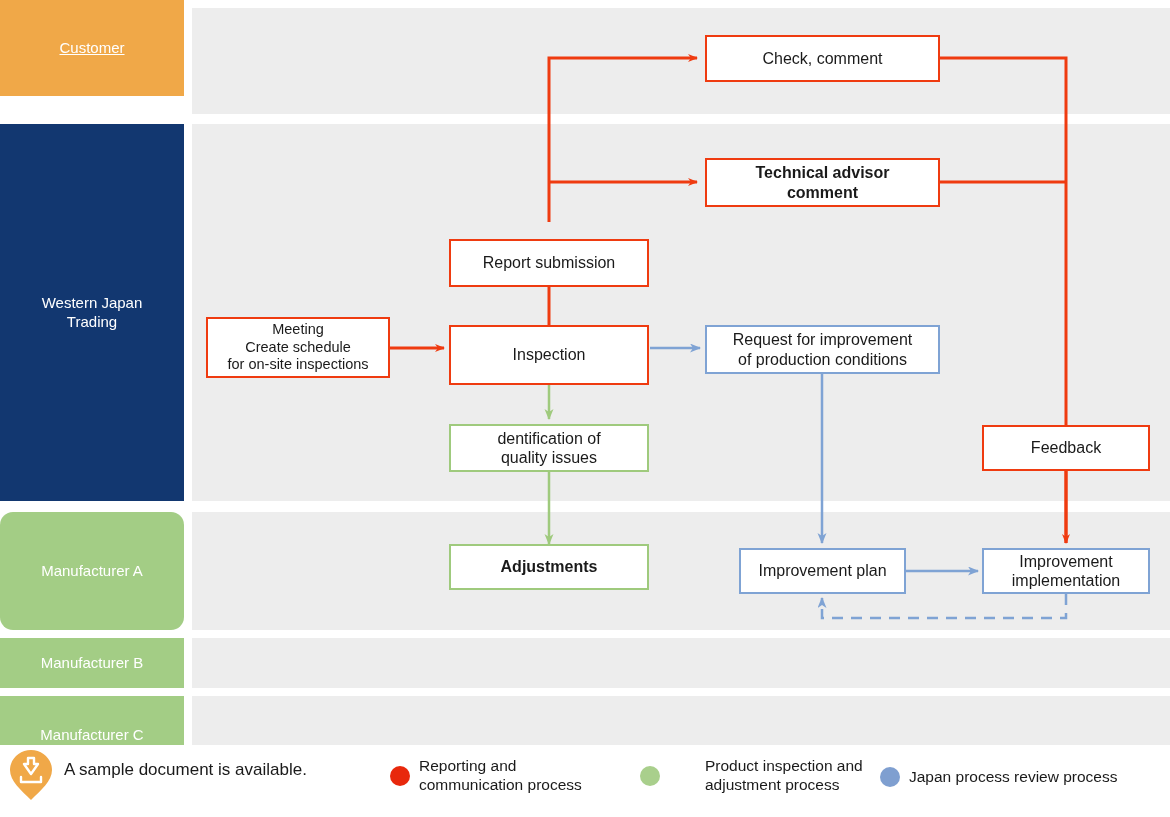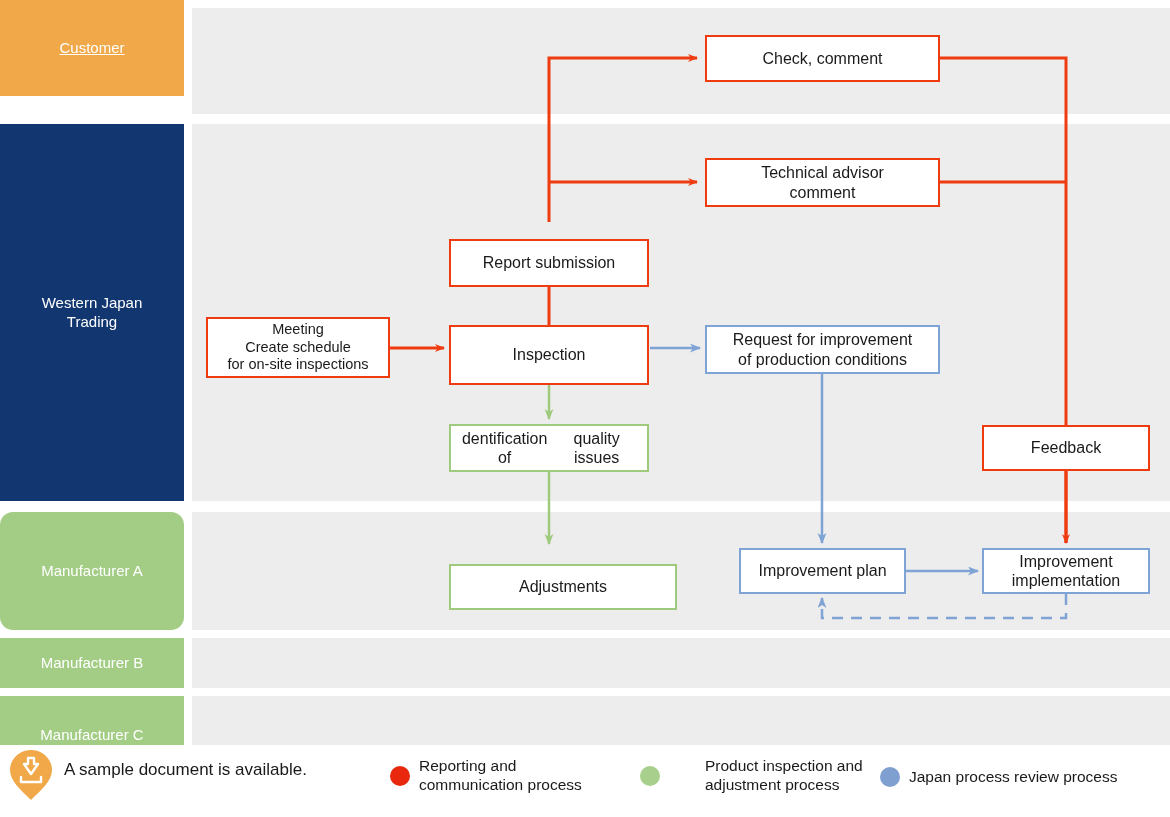--- a/index.html
+++ b/index.html
@@ -103,21 +103,21 @@
 
   <path d="M906,571 L978,571" fill="none" stroke="#7fa3d4" stroke-width="2.5" marker-end="url(#ar-blue)"></path>
 
   <path d="M1066,594 L1066,618 L822,618 L822,598" fill="none" stroke="#7fa3d4" stroke-width="2.5" stroke-dasharray="11,8" marker-end="url(#ar-blue)"></path>
 </svg>
 
 <div class="node red" style="left:705px;top:35px;width:235px;height:47px;">
   <span>Check, comment</span>
 </div>
 
-<div class="node red" style="left:705px;top:158px;width:235px;height:49px;flex-direction:column;">
+<div class="node red" style="left:705px;top:158px;width:235px;height:49px;flex-direction:column;font-weight:bold;">
   <span>Technical advisor</span>
   <span>comment</span>
 </div>
 
 <div class="node red" style="left:449px;top:239px;width:200px;height:48px;">
   <span>Report submission</span>
 </div>
 
 <div class="node red small" style="left:206px;top:317px;width:184px;height:61px;flex-direction:column;">
   <span>Meeting</span>
@@ -127,30 +127,30 @@
 
 <div class="node red" style="left:449px;top:325px;width:200px;height:60px;">
   <span>Inspection</span>
 </div>
 
 <div class="node blue" style="left:705px;top:325px;width:235px;height:49px;flex-direction:column;">
   <span>Request for improvement</span>
   <span>of production conditions</span>
 </div>
 
-<div class="node green" style="left:449px;top:424px;width:200px;height:48px;flex-direction:row;">
+<div class="node green" style="left:449px;top:424px;width:200px;height:48px;flex-direction:column;">
   <span>dentification of</span>
   <span>quality issues</span>
 </div>
 
 <div class="node red" style="left:982px;top:425px;width:168px;height:46px;">
   <span>Feedback</span>
 </div>
 
-<div class="node green" style="left:449px;top:564px;width:228px;height:46px;">
+<div class="node green" style="left:449px;top:544px;width:200px;height:46px;font-weight:bold;">
   <span>Adjustments</span>
 </div>
 
 <div class="node blue" style="left:739px;top:548px;width:167px;height:46px;">
   <span>Improvement plan</span>
 </div>
 
 <div class="node blue" style="left:982px;top:548px;width:168px;height:46px;flex-direction:column;">
   <span>Improvement</span>
   <span>implementation</span>

